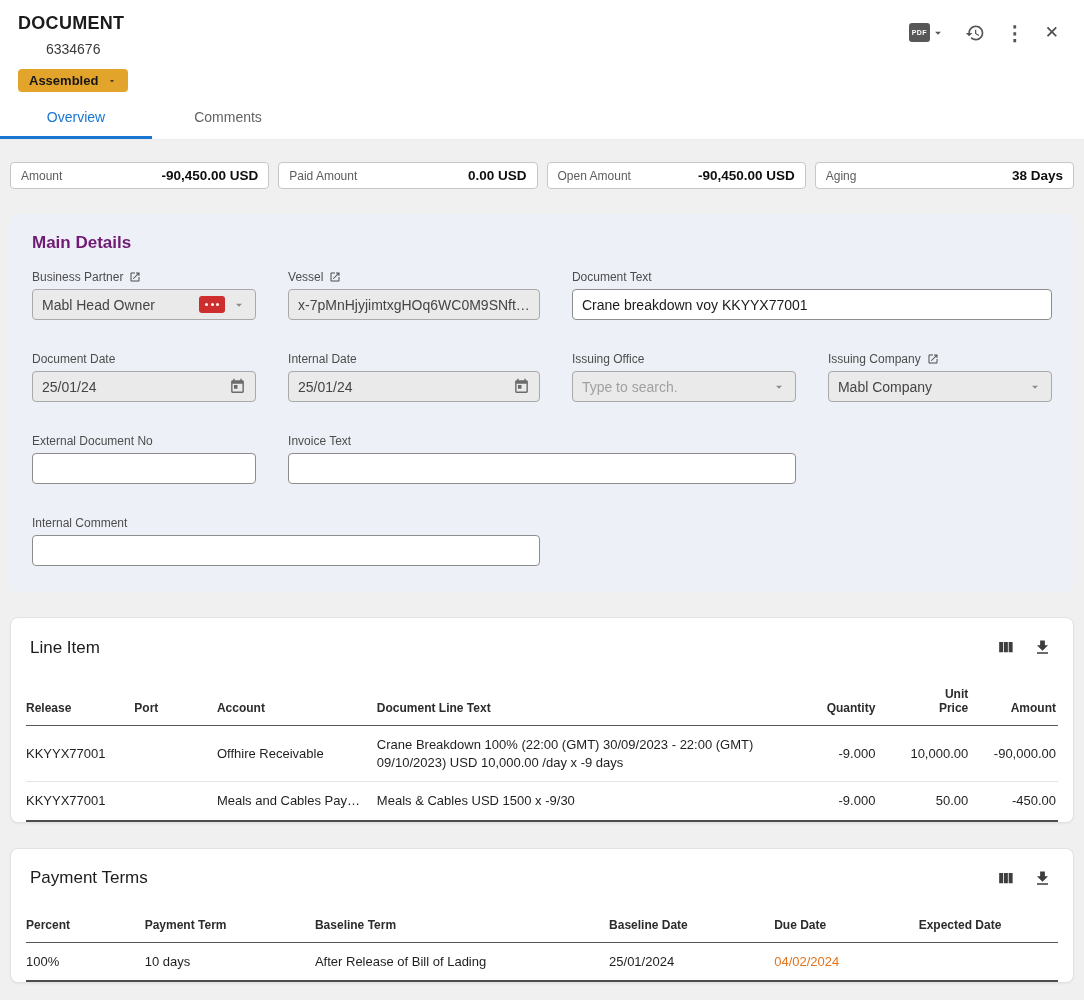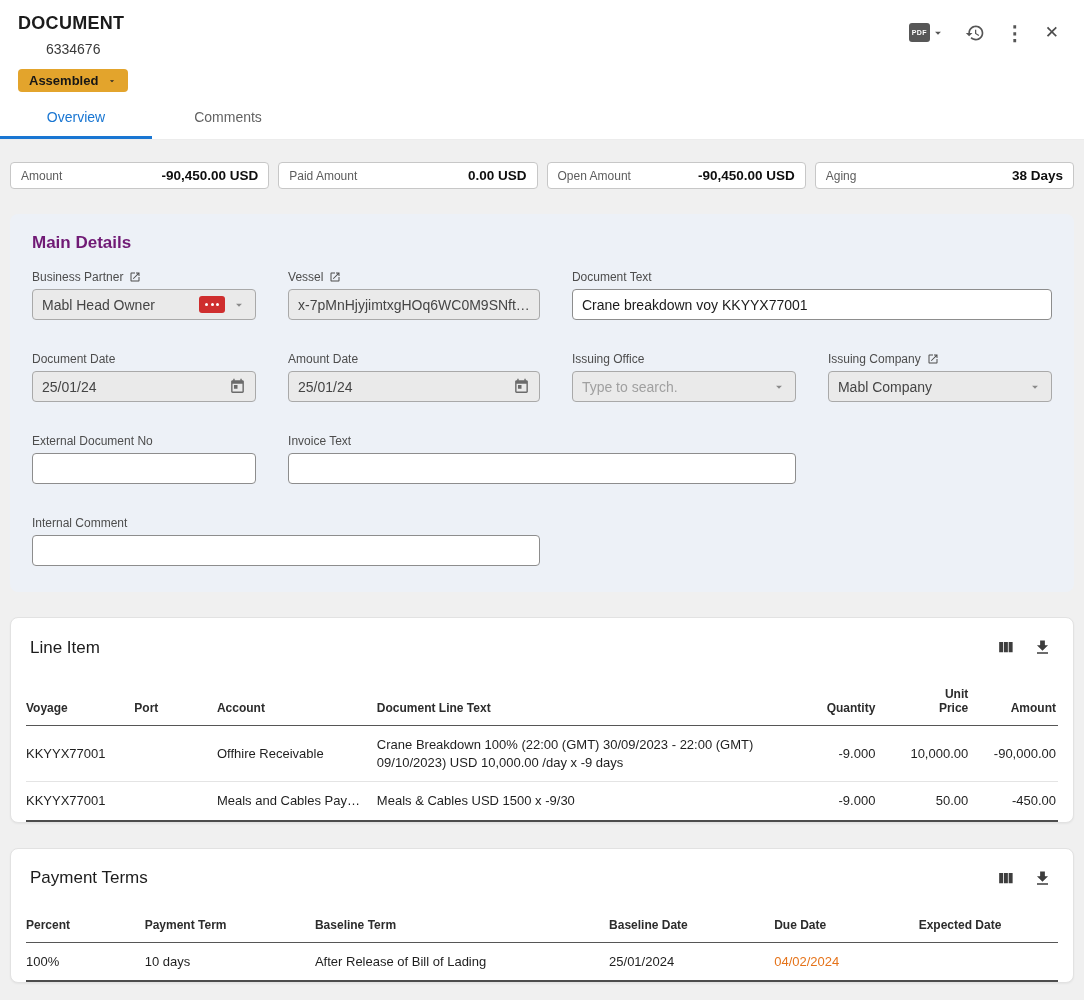--- a/index.html
+++ b/index.html
@@ -252,21 +252,21 @@
         <div class="control disabled">
           <span class="control-value">25/01/24</span>
           <svg class="svg-ico" width="17" height="17" viewBox="0 0 24 24">
               <path fill="#6b6b6b" d="M19 3h-1V1h-2v2H8V1H6v2H5c-1.11 0-2 .9-2 2v14c0 1.1.89 2 2 2h14c1.1 0 2-.9 2-2V5c0-1.1-.9-2-2-2zm0 16H5V8h14v11zM7 10h5v5H7z"></path>
             </svg>
         </div>
       </div>
 
       <div>
         <div class="field-label">
-          <span>Amount Date</span>
+          <span>Internal Date</span>
         </div>
         <div class="control disabled">
           <span class="control-value">25/01/24</span>
           <svg class="svg-ico" width="17" height="17" viewBox="0 0 24 24">
               <path fill="#6b6b6b" d="M19 3h-1V1h-2v2H8V1H6v2H5c-1.11 0-2 .9-2 2v14c0 1.1.89 2 2 2h14c1.1 0 2-.9 2-2V5c0-1.1-.9-2-2-2zm0 16H5V8h14v11zM7 10h5v5H7z"></path>
             </svg>
         </div>
       </div>
 
       <div>
@@ -342,21 +342,21 @@
         <col style="width:10.5%">
           <col style="width:8%">
           <col style="width:15.5%">
           <col style="width:40%">
         <col style="width:8.5%">
           <col style="width:9%">
           <col style="width:8.5%">
       </colgroup>
       <thead>
         <tr>
-          <th>Voyage</th>
+          <th>Release</th>
           <th>Port</th>
           <th>Account</th>
           <th>Document Line Text</th>
           <th class="num">Quantity</th>
           <th class="num pre">Unit
 Price</th>
           <th class="num">Amount</th>
         </tr>
       </thead>
       <tbody>

